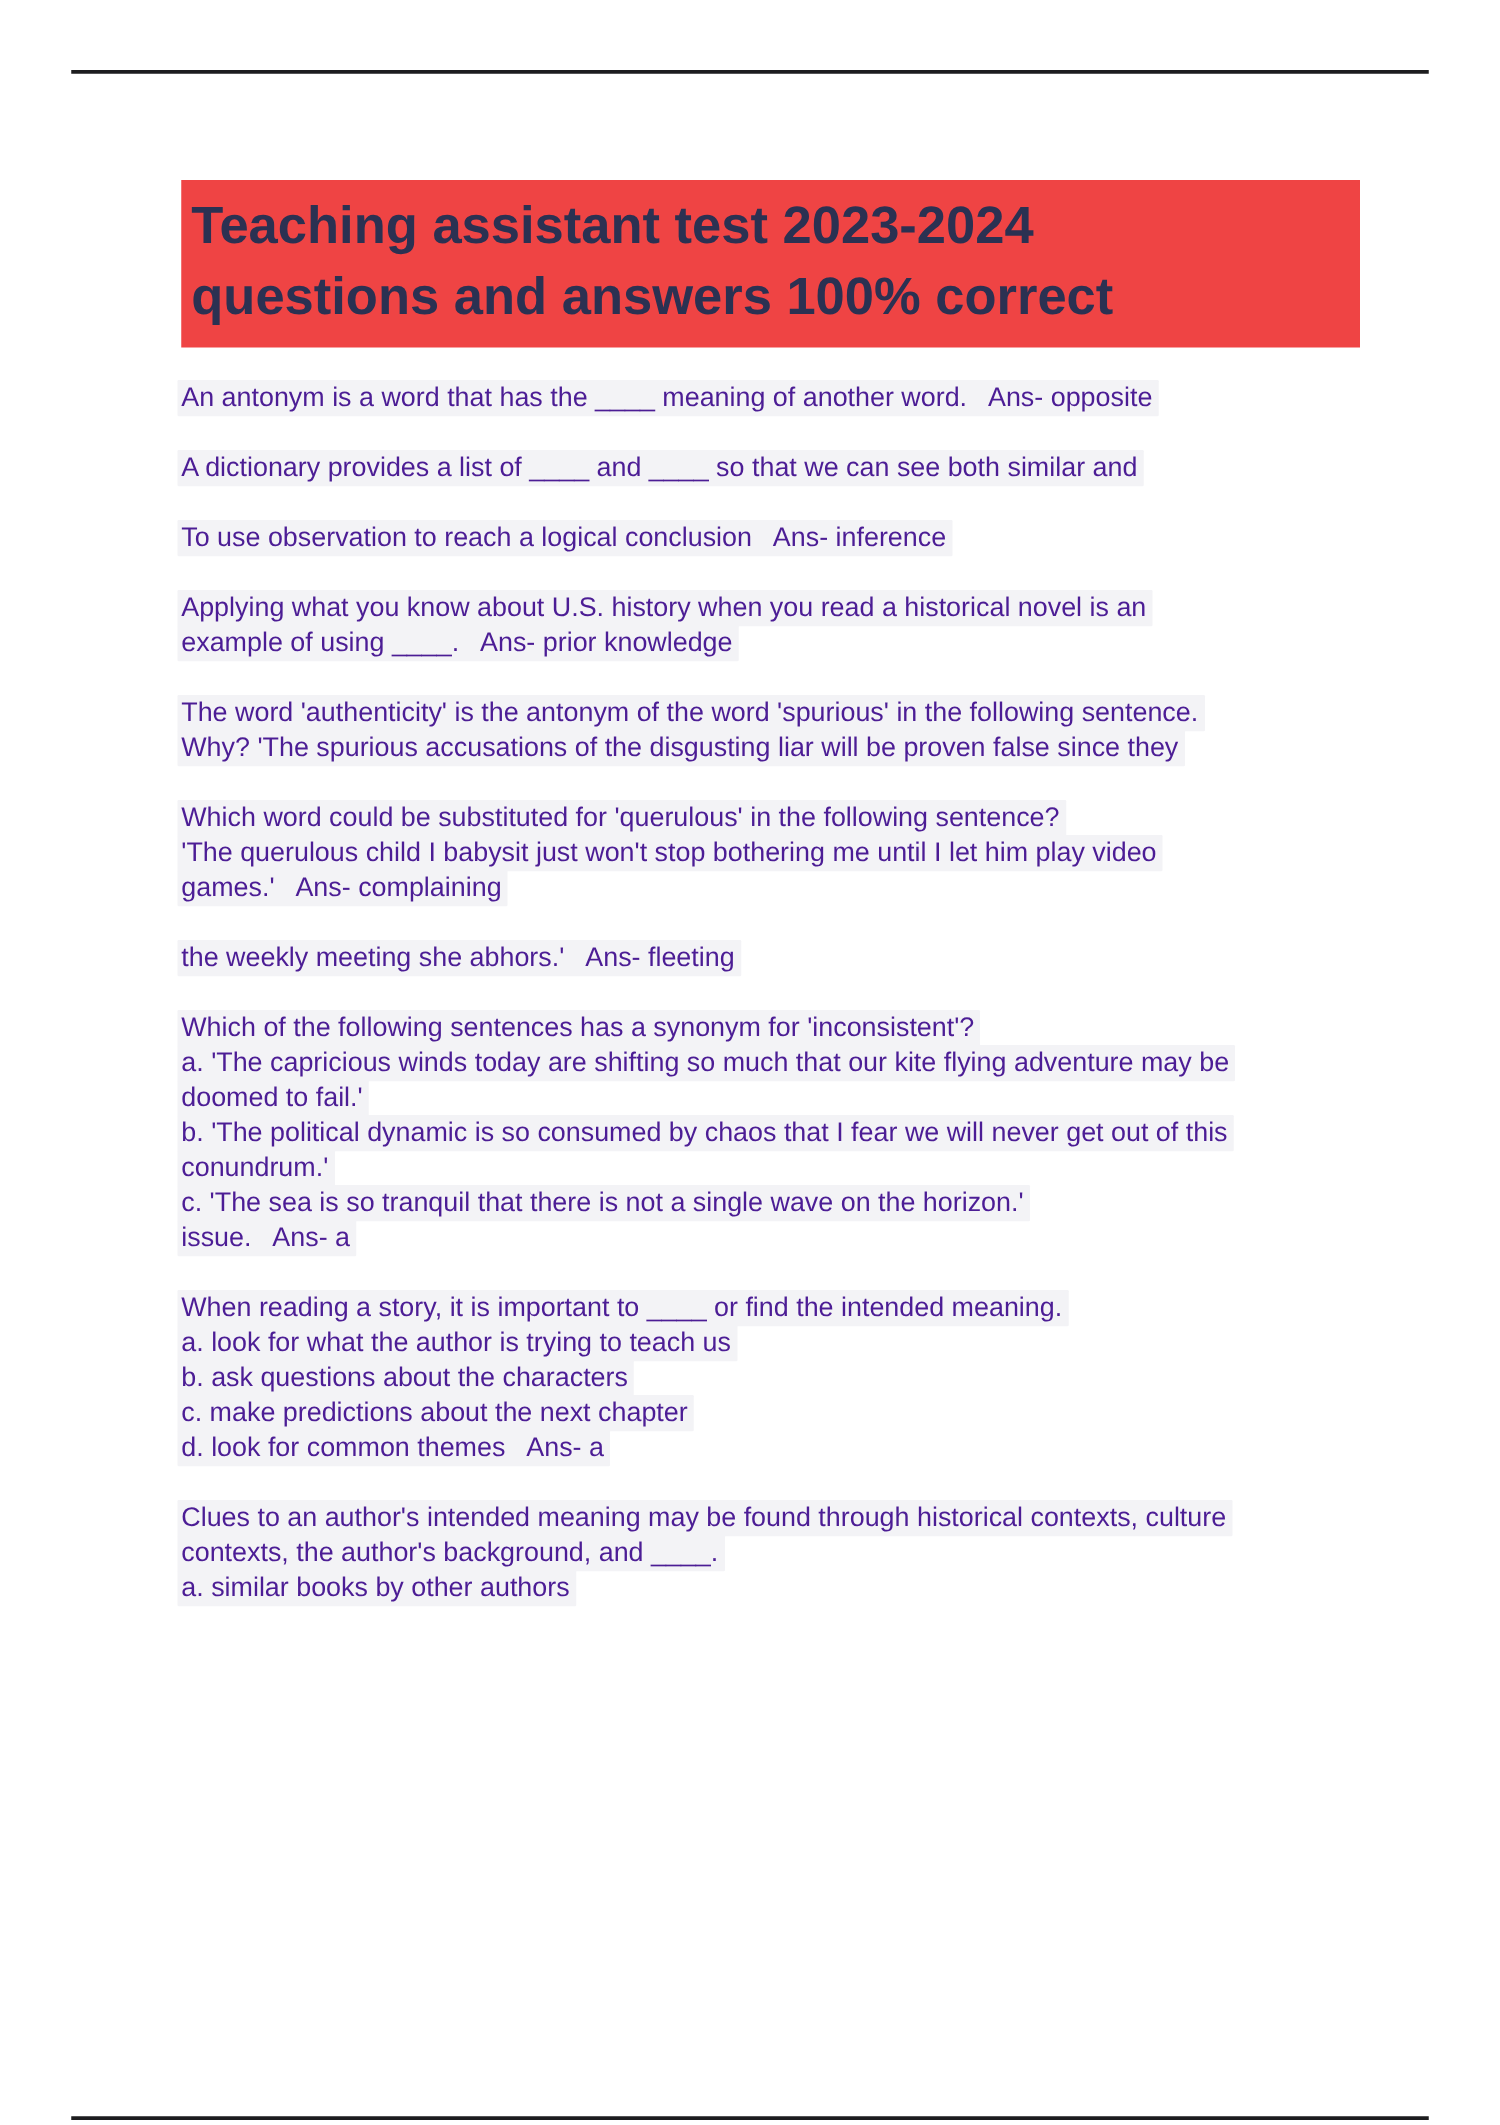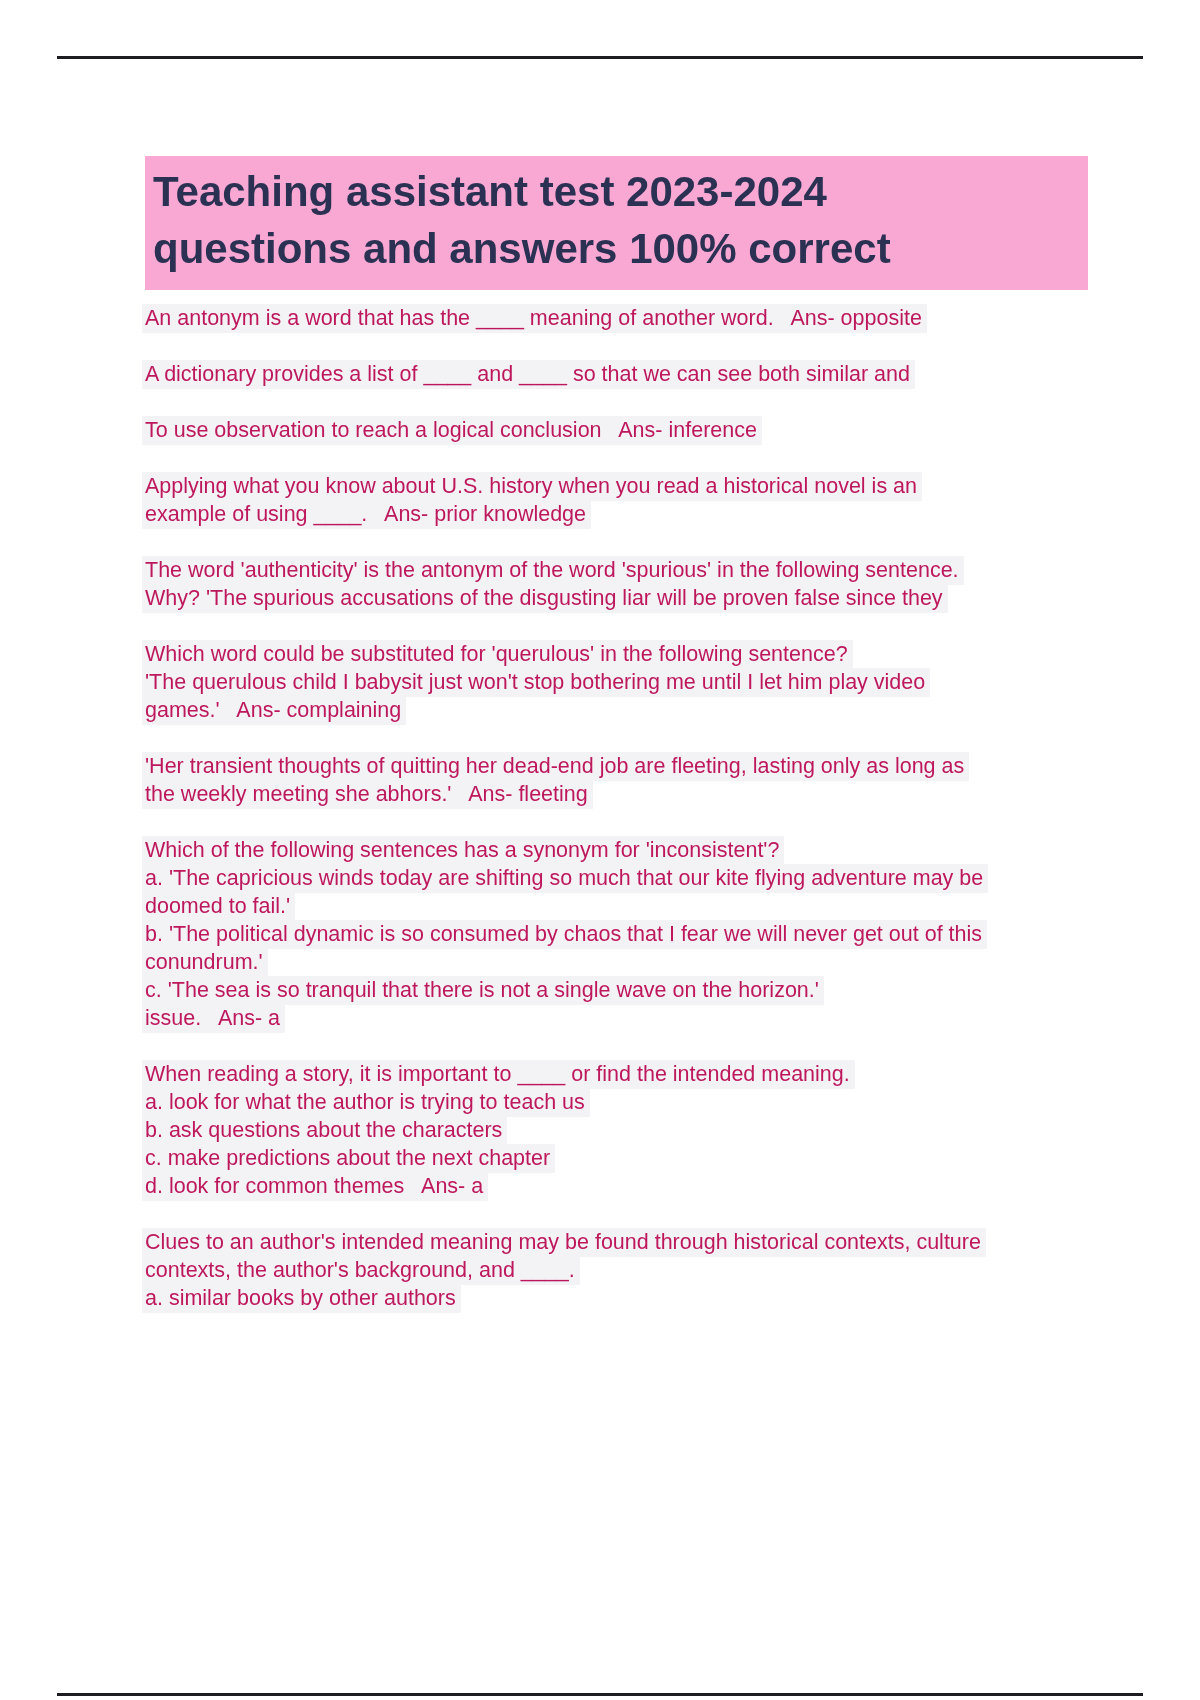--- a/index.html
+++ b/index.html
@@ -17,24 +17,24 @@
     width: 1086px;
     height: 3px;
     background: #1d1d1f;
   }
   .rule-top { top: 56px; }
   .rule-bottom { top: 1693px; }
 
   .title-block {
     position: absolute;
     left: 145px;
-    top: 156px;
+    top: 144px;
     width: 943px;
     box-sizing: border-box;
-    background: #f9a8d4;
+    background: #ef4444;
     padding: 7px 0 13px 8px;
   }
   .title-line {
     display: block;
     font-size: 42px;
     font-weight: bold;
     line-height: 57px;
     color: #2b3152;
     white-space: pre;
   }
@@ -43,21 +43,21 @@
     position: absolute;
     left: 145px;
     top: 304px;
     width: 1010px;
   }
   .para { margin: 0 0 28px 0; }
   .line {
     height: 28px;
     line-height: 28px;
     font-size: 21.5px;
-    color: #be185d;
+    color: #4c1d95;
     white-space: pre;
   }
   .hl {
     background: #f3f3f6;
     padding: 2px 5px 3px 3px;
     margin-left: -3px;
     border-radius: 1px;
   }
 </style>
 </head>
@@ -96,21 +96,20 @@
     <div class="line"><span class="hl">Why? 'The spurious accusations of the disgusting liar will be proven false since they</span></div>
   </div>
 
   <div class="para">
     <div class="line"><span class="hl">Which word could be substituted for 'querulous' in the following sentence?</span></div>
     <div class="line"><span class="hl">'The querulous child I babysit just won't stop bothering me until I let him play video</span></div>
     <div class="line"><span class="hl">games.'   Ans- complaining</span></div>
   </div>
 
   <div class="para">
-    <div class="line"><span class="hl">'Her transient thoughts of quitting her dead-end job are fleeting, lasting only as long as</span></div>
     <div class="line"><span class="hl">the weekly meeting she abhors.'   Ans- fleeting</span></div>
   </div>
 
   <div class="para">
     <div class="line"><span class="hl">Which of the following sentences has a synonym for 'inconsistent'?</span></div>
     <div class="line"><span class="hl">a. 'The capricious winds today are shifting so much that our kite flying adventure may be</span></div>
     <div class="line"><span class="hl">doomed to fail.'</span></div>
     <div class="line"><span class="hl">b. 'The political dynamic is so consumed by chaos that I fear we will never get out of this</span></div>
     <div class="line"><span class="hl">conundrum.'</span></div>
     <div class="line"><span class="hl">c. 'The sea is so tranquil that there is not a single wave on the horizon.'</span></div>

